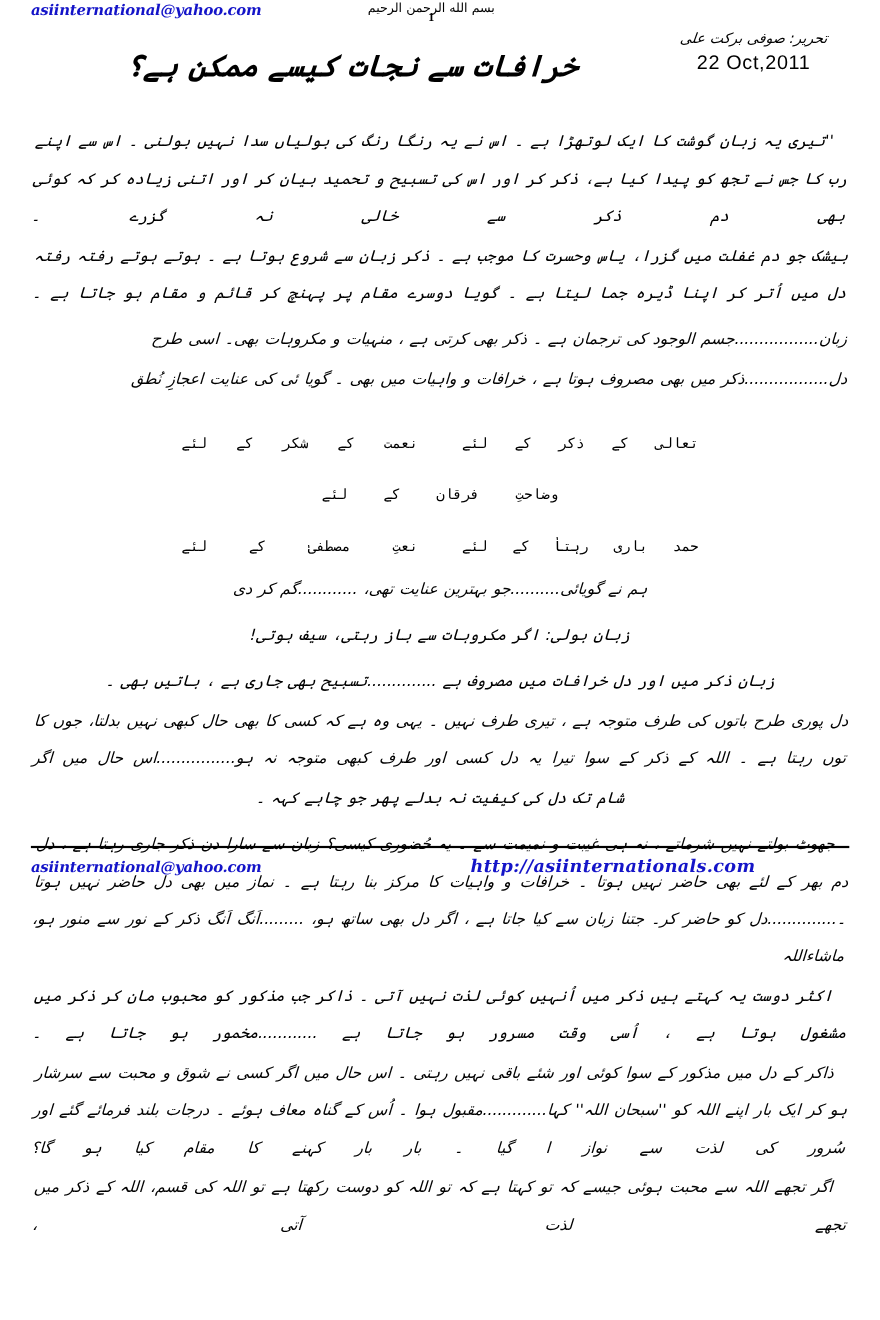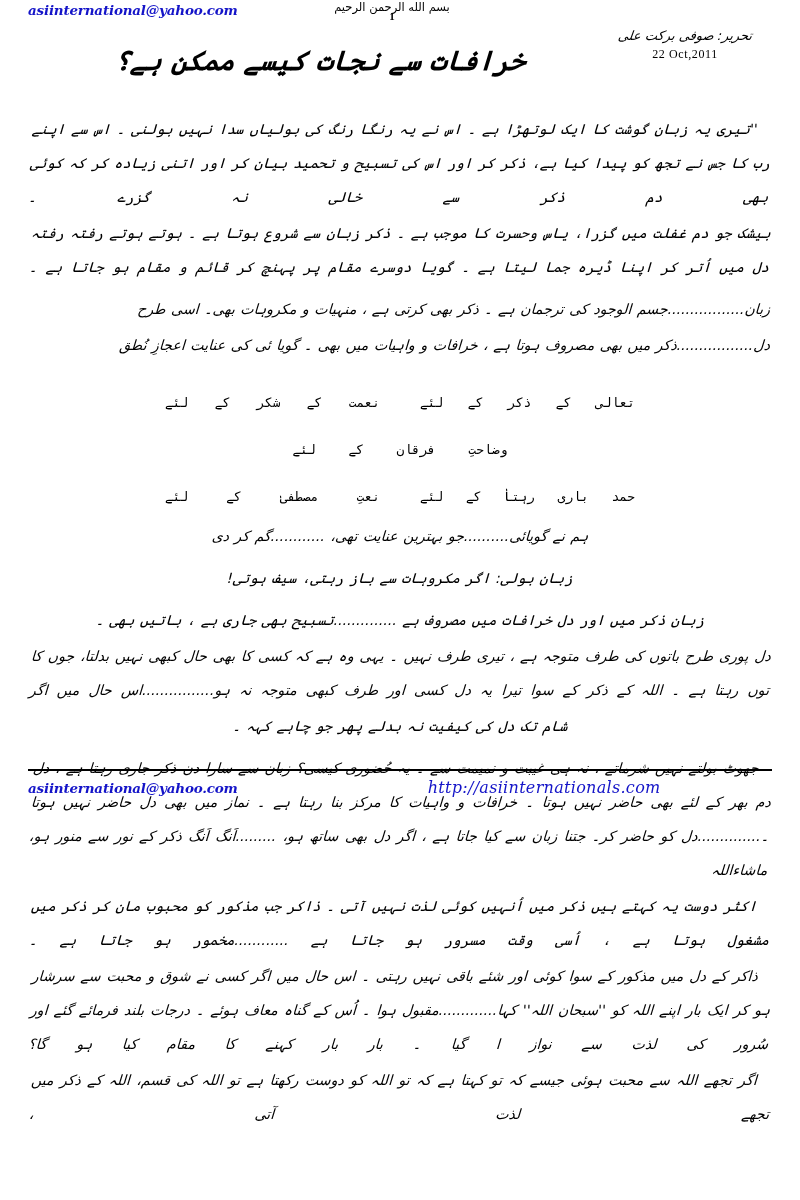--- a/index.html
+++ b/index.html
@@ -81,22 +81,22 @@
     font-family: "DejaVu Sans", sans-serif;
     font-size: 13px;
     font-style: italic;
     line-height: 1.25;
     white-space: nowrap;
     transform: skewX(-6deg);
   }
   .byline .date {
     display: block;
     direction: ltr;
-    font-family: Liberation Serif, serif;
-    font-size: 12px;
+    font-family: Liberation Sans, sans-serif;
+    font-size: 18px;
     letter-spacing: 0.6px;
     margin-top: 3px;
   }
 
   .doc-title {
     position: absolute;
     left: 0;
     top: 44px;
     width: 640px;
     text-align: center;
@@ -185,21 +185,21 @@
     font-weight: bold;
     font-size: 13.5px;
     color: #1414c8;
     letter-spacing: -0.2px;
     white-space: nowrap;
   }
   .ftr-url {
     margin-left: 190px;
     font-family: "DejaVu Serif", "Liberation Serif", serif;
     font-style: italic;
-    font-weight: normal;
+    font-weight: bold;
     font-size: 16px;
     color: #1414c8;
     letter-spacing: 0.3px;
     white-space: nowrap;
   }
 </style>
 </head>
 <body>
 
 <div class="page">

